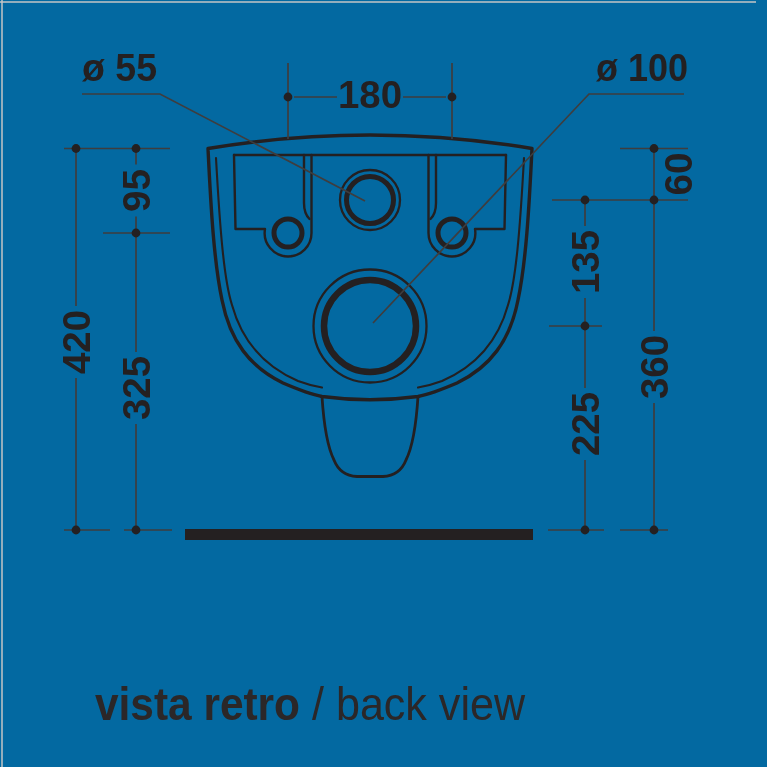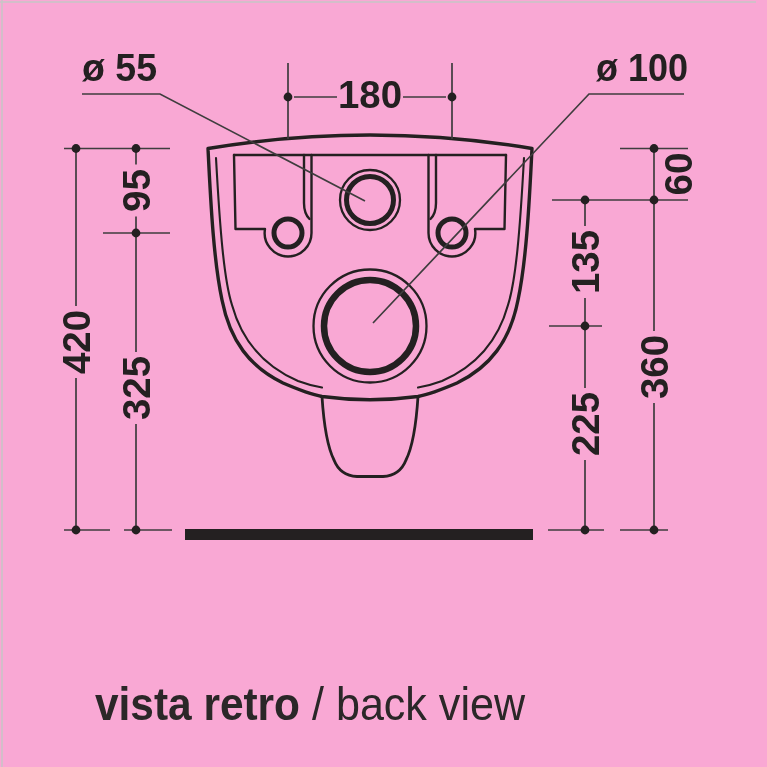--- a/index.html
+++ b/index.html
@@ -1,17 +1,17 @@
 <!DOCTYPE html>
 <html style="--ink: #242021; --dimline: #3f3d3e;"><head>
 <meta charset="utf-8">
 <style>
   html,body{margin:0;padding:0;background:#ffffff;}
   #stage{
-    position:relative;width:767px;height:767px;background:#f9a8d4;overflow:hidden;
+    position:relative;width:767px;height:767px;background:#0369a1;overflow:hidden;
     font-family:"Liberation Sans",sans-serif;
   }
   svg{position:absolute;left:0;top:0;}
   .draw{stroke:var(--ink,#242021);fill:none;stroke-linecap:round;stroke-linejoin:round;}
   .dim{stroke:var(--dimline,#3f3d3e);fill:none;stroke-linecap:butt;}
   .dot{fill:var(--ink,#242021);stroke:none;}
   .lbl{fill:var(--ink,#242021);font-weight:bold;font-family:"Liberation Sans",sans-serif;}
   .cap-bold{fill:#2b2728;font-weight:bold;font-family:"Liberation Sans",sans-serif;}
   .cap-light{fill:#2b2728;font-weight:normal;font-family:"Liberation Sans",sans-serif;}
   .frame{stroke:#c6c6c6;stroke-width:1.5;}

